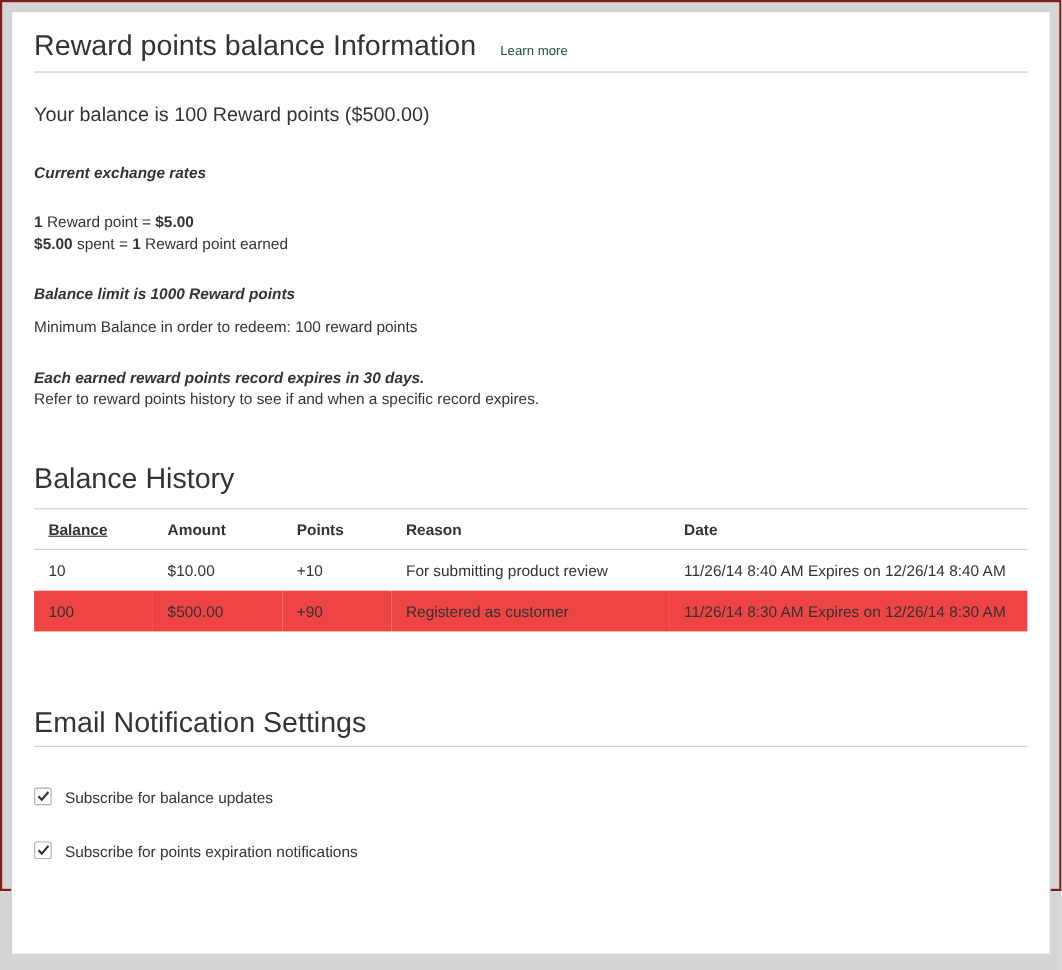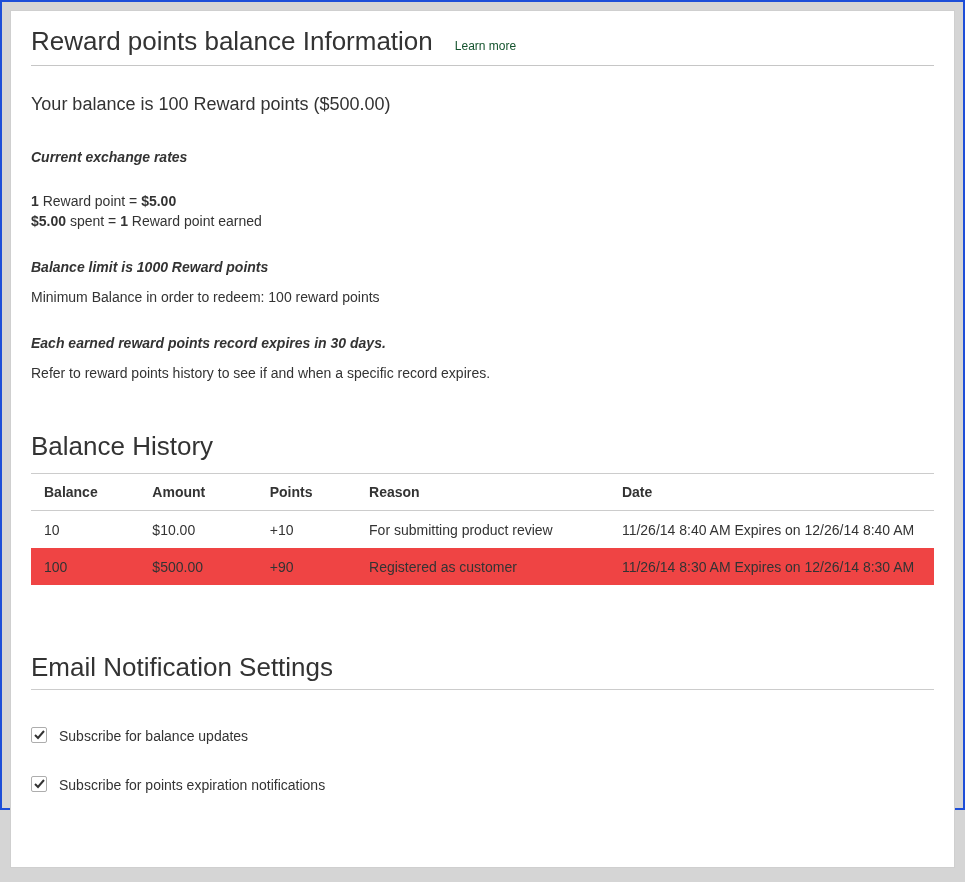--- a/index.html
+++ b/index.html
@@ -6,21 +6,21 @@
   html, body {
     margin: 0; padding: 0;
     width: 965px; height: 882px;
     background: #d5d5d5;
     font-family: "Liberation Sans", "DejaVu Sans", sans-serif;
     color: #333333;
   }
   .screen {
     position: relative;
     width: 965px; height: 810px;
-    border: 2px solid #1d4ed8;
+    border: 2px solid #7f1d1d;
     background: #d5d5d5;
   }
   .panel {
     position: absolute;
     left: 8px; top: 8px;
     width: 945px; height: 858px;
     background: #ffffff;
     border: 1px solid #cfcfcf;
     padding: 15px 20px 22px 20px;
     overflow: hidden;
@@ -54,21 +54,21 @@
     margin-top: 27px;
     font-size: 18px;
     line-height: 22px;
   }
   .bold { font-weight: 700; font-style: italic; }
   .exchange-heading { margin-top: 33px; }
   .rate-lines { margin-top: 24px; line-height: 20px; }
   .balance-limit { margin-top: 27px; }
   .min-balance { margin-top: 11px; }
   .expires-heading { margin-top: 27px; }
-  .expires-note { margin-top: 11px; }
+  .expires-note { margin-top: 0; }
 
   .history-title { margin-top: 48px; }
   table.history {
     margin-top: 12px;
     width: 100%;
     border-collapse: collapse;
     font-size: 14px;
     color: #333333;
   }
   table.history thead th {
@@ -76,21 +76,21 @@
     font-weight: 700;
     padding: 10px 13px;
     border-top: 1px solid #cccccc;
     border-bottom: 1px solid #cccccc;
   }
   table.history tbody td {
     padding: 11px 13px 10px 13px;
     vertical-align: top;
   }
   table.history tbody tr.alt { background: #ef4444; }
-  .col-balance { width: 12%; }
+  .col-balance { width: 12%; text-decoration: underline; }
   .col-amount  { width: 13%; }
   .col-points  { width: 11%; }
   .col-reason  { width: 28%; }
   .col-date    { width: 36%; }
 
   .notif-title { margin-top: 67px; }
   .notif-rule { margin-top: 7px; border-top: 1px solid #cccccc; }
 
   .option {
     display: flex;

